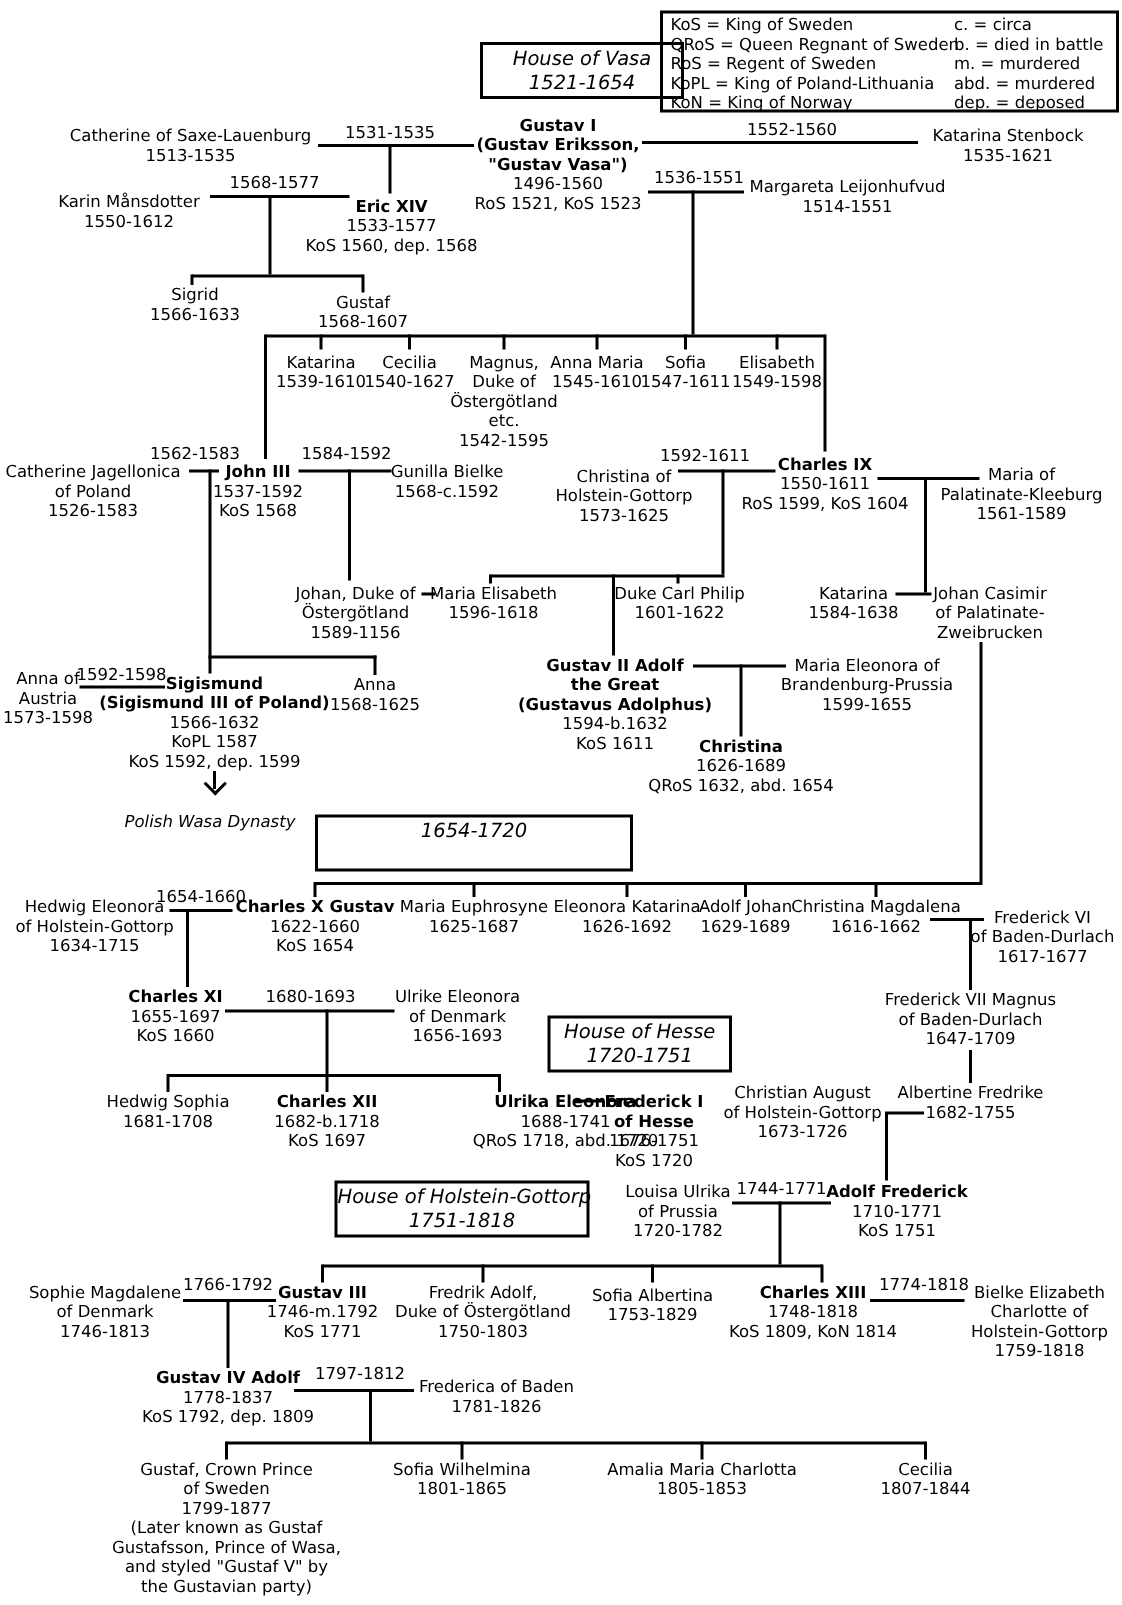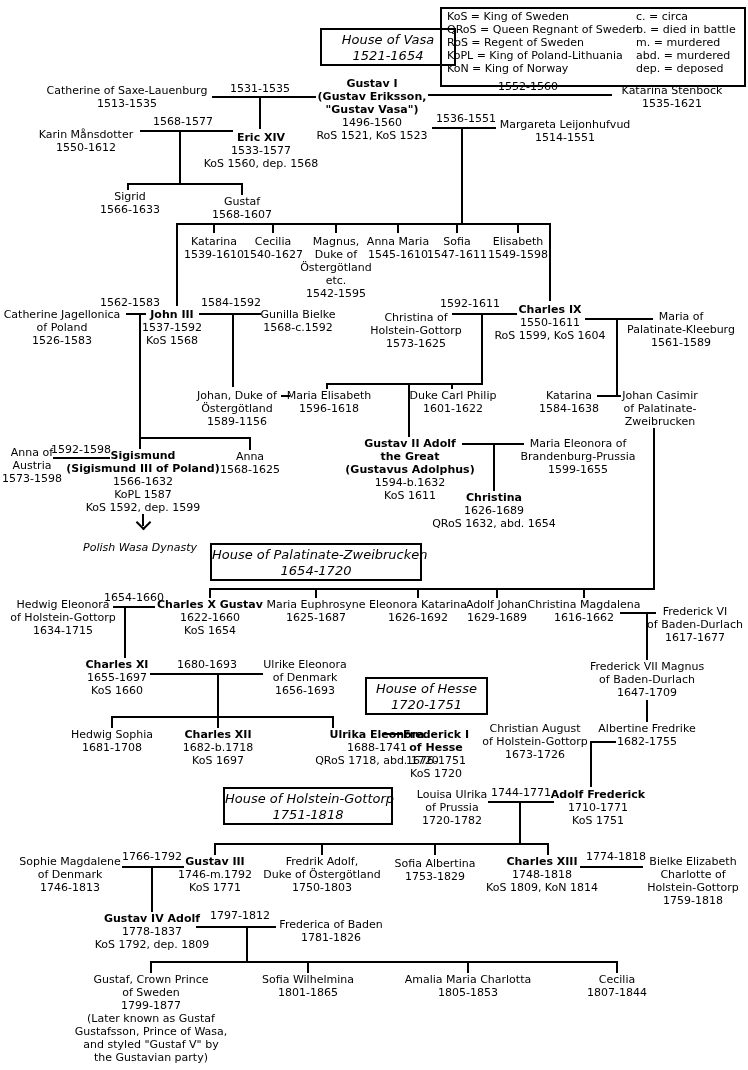--- a/index.html
+++ b/index.html
@@ -11,21 +11,21 @@
   .person .b{font-weight:bold;}
   .person.it{font-style:italic;}
   .mlabel{position:absolute;transform:translateX(-50%);white-space:nowrap;height:13px;}
   .cline{position:absolute;background:#000;}
   .housebox{position:absolute;border:2px solid #000;box-sizing:border-box;text-align:center;
             font-style:italic;font-size:13px;line-height:16px;padding-top:2px;white-space:nowrap;}
   #house-vasa{left:320px;top:28px;width:136px;height:38px;}
   #house-pz{left:210px;top:543px;width:212px;height:38px;}
   #house-hesse{left:365px;top:677px;width:123px;height:38px;}
   #house-hg{left:223px;top:787px;width:170px;height:38px;}
-  #legend{position:absolute;left:440px;top:7px;width:306px;height:80px;border:2px solid #000;
+  #legend{position:absolute;left:440px;top:7px;width:306px;height:68px;border:2px solid #000;
           box-sizing:border-box;}
   .lcol{position:absolute;top:1px;white-space:nowrap;}
   .lcol div{height:13px;}
   #legend-left{left:5px;}
   #legend-right{left:194px;}
   .chev{position:absolute;left:138px;top:517px;width:9px;height:9px;
         border-right:2px solid #000;border-bottom:2px solid #000;transform:rotate(45deg);}
 </style>
 </head>
 <body>
@@ -47,21 +47,20 @@
       <div>abd. = murdered</div>
       <div>dep. = deposed</div>
     </div>
   </div>
 
   <div class="housebox" id="house-vasa">
     <div>House of Vasa</div>
     <div>1521-1654</div>
   </div>
   <div class="housebox" id="house-pz">
-    <div>House of Palatinate-Zweibrucken</div>
     <div>1654-1720</div>
   </div>
   <div class="housebox" id="house-hesse">
     <div>House of Hesse</div>
     <div>1720-1751</div>
   </div>
   <div class="housebox" id="house-hg">
     <div>House of Holstein-Gottorp</div>
     <div>1751-1818</div>
   </div>

